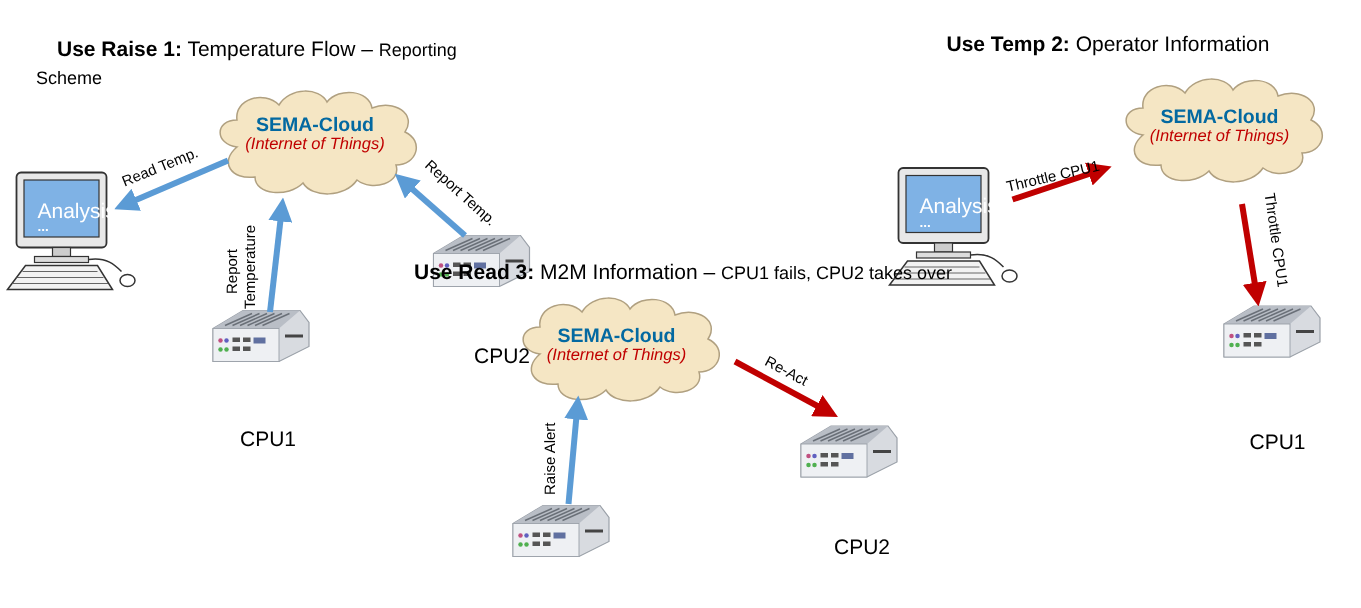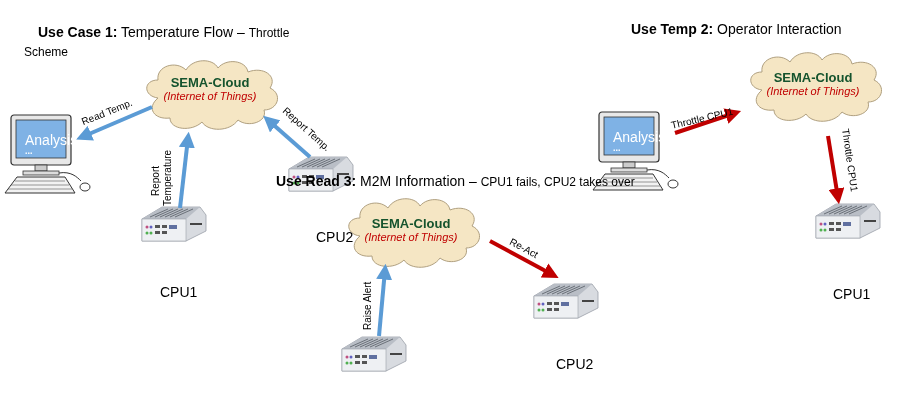--- a/index.html
+++ b/index.html
@@ -3,21 +3,21 @@
 <meta charset="utf-8">
 <style>
   html, body { margin:0; padding:0; background:#ffffff; }
   body { width:907px; height:405px; position:relative; overflow:hidden; font-family:"Liberation Sans", sans-serif; color:#000; }
   svg#diagram { position:absolute; left:0; top:0; }
   .abs { position:absolute; white-space:nowrap; }
   .uc-title { font-size:14px; color:#000; }
   .uc-title b { font-weight:bold; }
   .uc-small { font-size:12px; }
   .cloud-label { position:absolute; text-align:center; white-space:nowrap; }
-  .cloud-main { font-size:13px; font-weight:bold; color:#14532d; display:block; }
+  .cloud-main { font-size:13px; font-weight:bold; color:#0369a1; display:block; }
   .cloud-sub { font-size:11px; color:#c00000; display:block;font-style:italic; }
   .dev-label { font-size:14px; color:#000;margin-top:36px; }
   .arrow-label { font-size:10px; color:#000; position:absolute; white-space:nowrap; transform-origin:left top; }
   .screen-label { position:absolute; font-size:14px; font-weight:normal; color:#fff; }
   .screen-dots { position:absolute; font-size:9px; font-weight:bold; color:#fff; }
 </style>
 </head>
 <body>
 
 <svg id="diagram" width="907" height="405" viewBox="0 0 907 405">
@@ -85,26 +85,26 @@
   <line x1="828" y1="136" x2="838" y2="198" stroke="#c00000" stroke-width="4" marker-end="url(#ahRed)"></line>
 
   <use href="#cloudShape" x="340" y="196"></use>
   <use href="#cpuShape" x="338" y="335"></use>
   <use href="#cpuShape" x="530" y="282"></use>
   <line x1="379" y1="336" x2="385" y2="270" stroke="#5b9bd5" stroke-width="4" marker-end="url(#ahBlue)"></line>
   <line x1="490" y1="241" x2="553" y2="275" stroke="#c00000" stroke-width="4" marker-end="url(#ahRed)"></line>
 </svg>
 
 <div class="abs uc-title" style="left:38px;top:24px;">
-  <b>Use Case 1:</b><span> Temperature Flow – </span><span class="uc-small">Throttle</span>
+  <b>Use Raise 1:</b><span> Temperature Flow – </span><span class="uc-small">Reporting</span>
 </div>
 <div class="abs uc-small" style="left:24px;top:45px;">Scheme</div>
 
 <div class="abs uc-title" style="left:631px;top:21px;">
-  <b>Use Temp 2:</b><span> Operator Interaction</span>
+  <b>Use Temp 2:</b><span> Operator Information</span>
 </div>
 
 <div class="abs uc-title" style="left:276px;top:173px;">
   <b>Use Read 3:</b><span> M2M Information – </span><span class="uc-small">CPU1 fails, CPU2 takes over</span>
 </div>
 
 <div class="cloud-label" style="left:155px;top:75px;width:110px;">
   <span class="cloud-main">SEMA-Cloud</span>
   <span class="cloud-sub">(Internet of Things)</span>
 </div>

